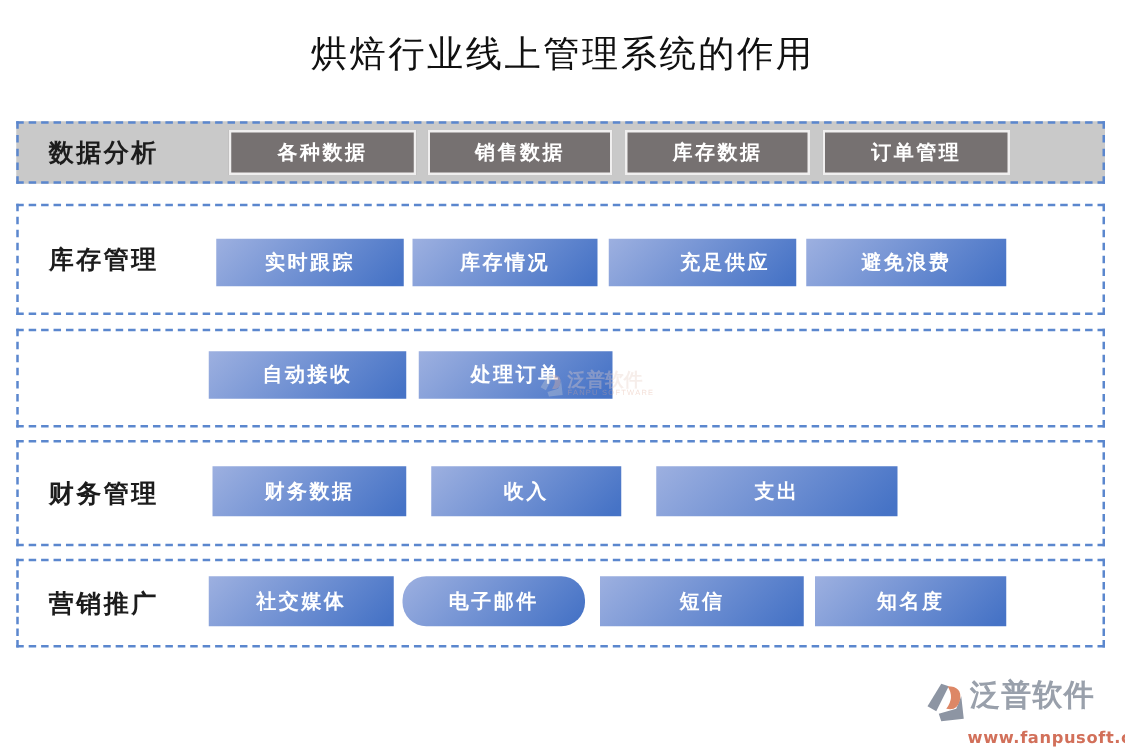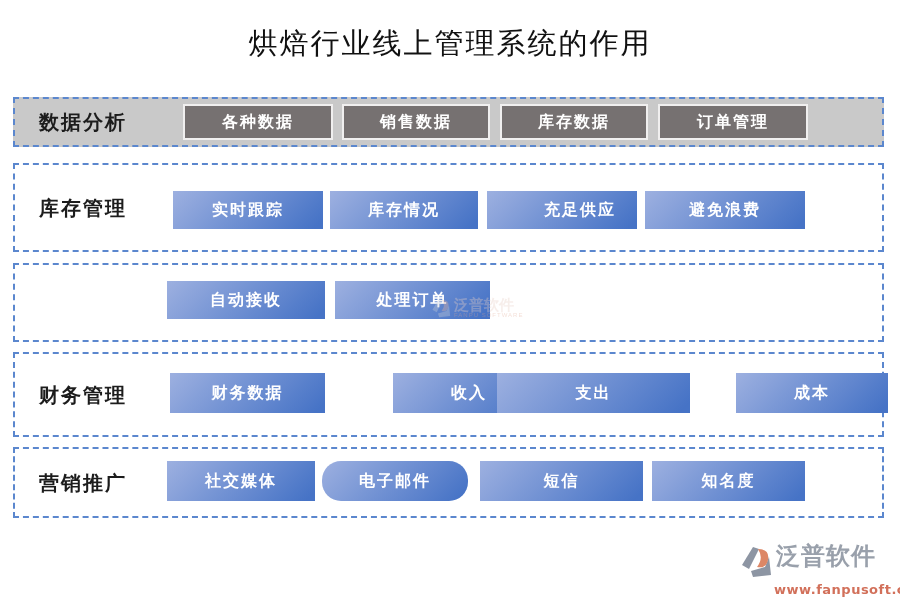--- a/index.html
+++ b/index.html
@@ -85,23 +85,22 @@
 </div>
 
 <div class="row" style="top:263px;height:79px;">
   <div class="btn btn-blue" style="left:152px;top:16px;width:158px;">自动接收</div>
   <div class="btn btn-blue" style="left:320px;top:16px;width:155px;">处理订单</div>
 </div>
 
 <div class="row" style="top:352px;height:85px;">
   <div class="row-label">财务管理</div>
   <div class="btn btn-blue" style="left:155px;top:19px;width:155px;height:40px;">财务数据</div>
-  <div class="btn btn-blue" style="left:330px;top:19px;width:152px;height:40px;margin-left:48px;">收入</div>
-  <div class="btn btn-blue" style="left:482px;top:19px;width:193px;height:40px;">支出</div>
-  <div class="btn btn-blue" style="left:721px;top:19px;width:152px;height:40px;">成本</div>
+  <div class="btn btn-blue" style="left:330px;top:19px;width:152px;height:40px;">收入</div>
+  <div class="btn btn-blue" style="left:510px;top:19px;width:193px;height:40px;">支出</div>
 </div>
 
 <div class="row" style="top:447px;height:71px;">
   <div class="row-label">营销推广</div>
   <div class="btn btn-blue" style="left:152px;top:12px;width:148px;height:40px;">社交媒体</div>
   <div class="btn btn-blue" style="left:307px;top:12px;width:146px;height:40px;border-radius:19px;">电子邮件</div>
   <div class="btn btn-blue" style="left:465px;top:12px;width:163px;height:40px;">短信</div>
   <div class="btn btn-blue" style="left:637px;top:12px;width:153px;height:40px;">知名度</div>
 </div>
 

